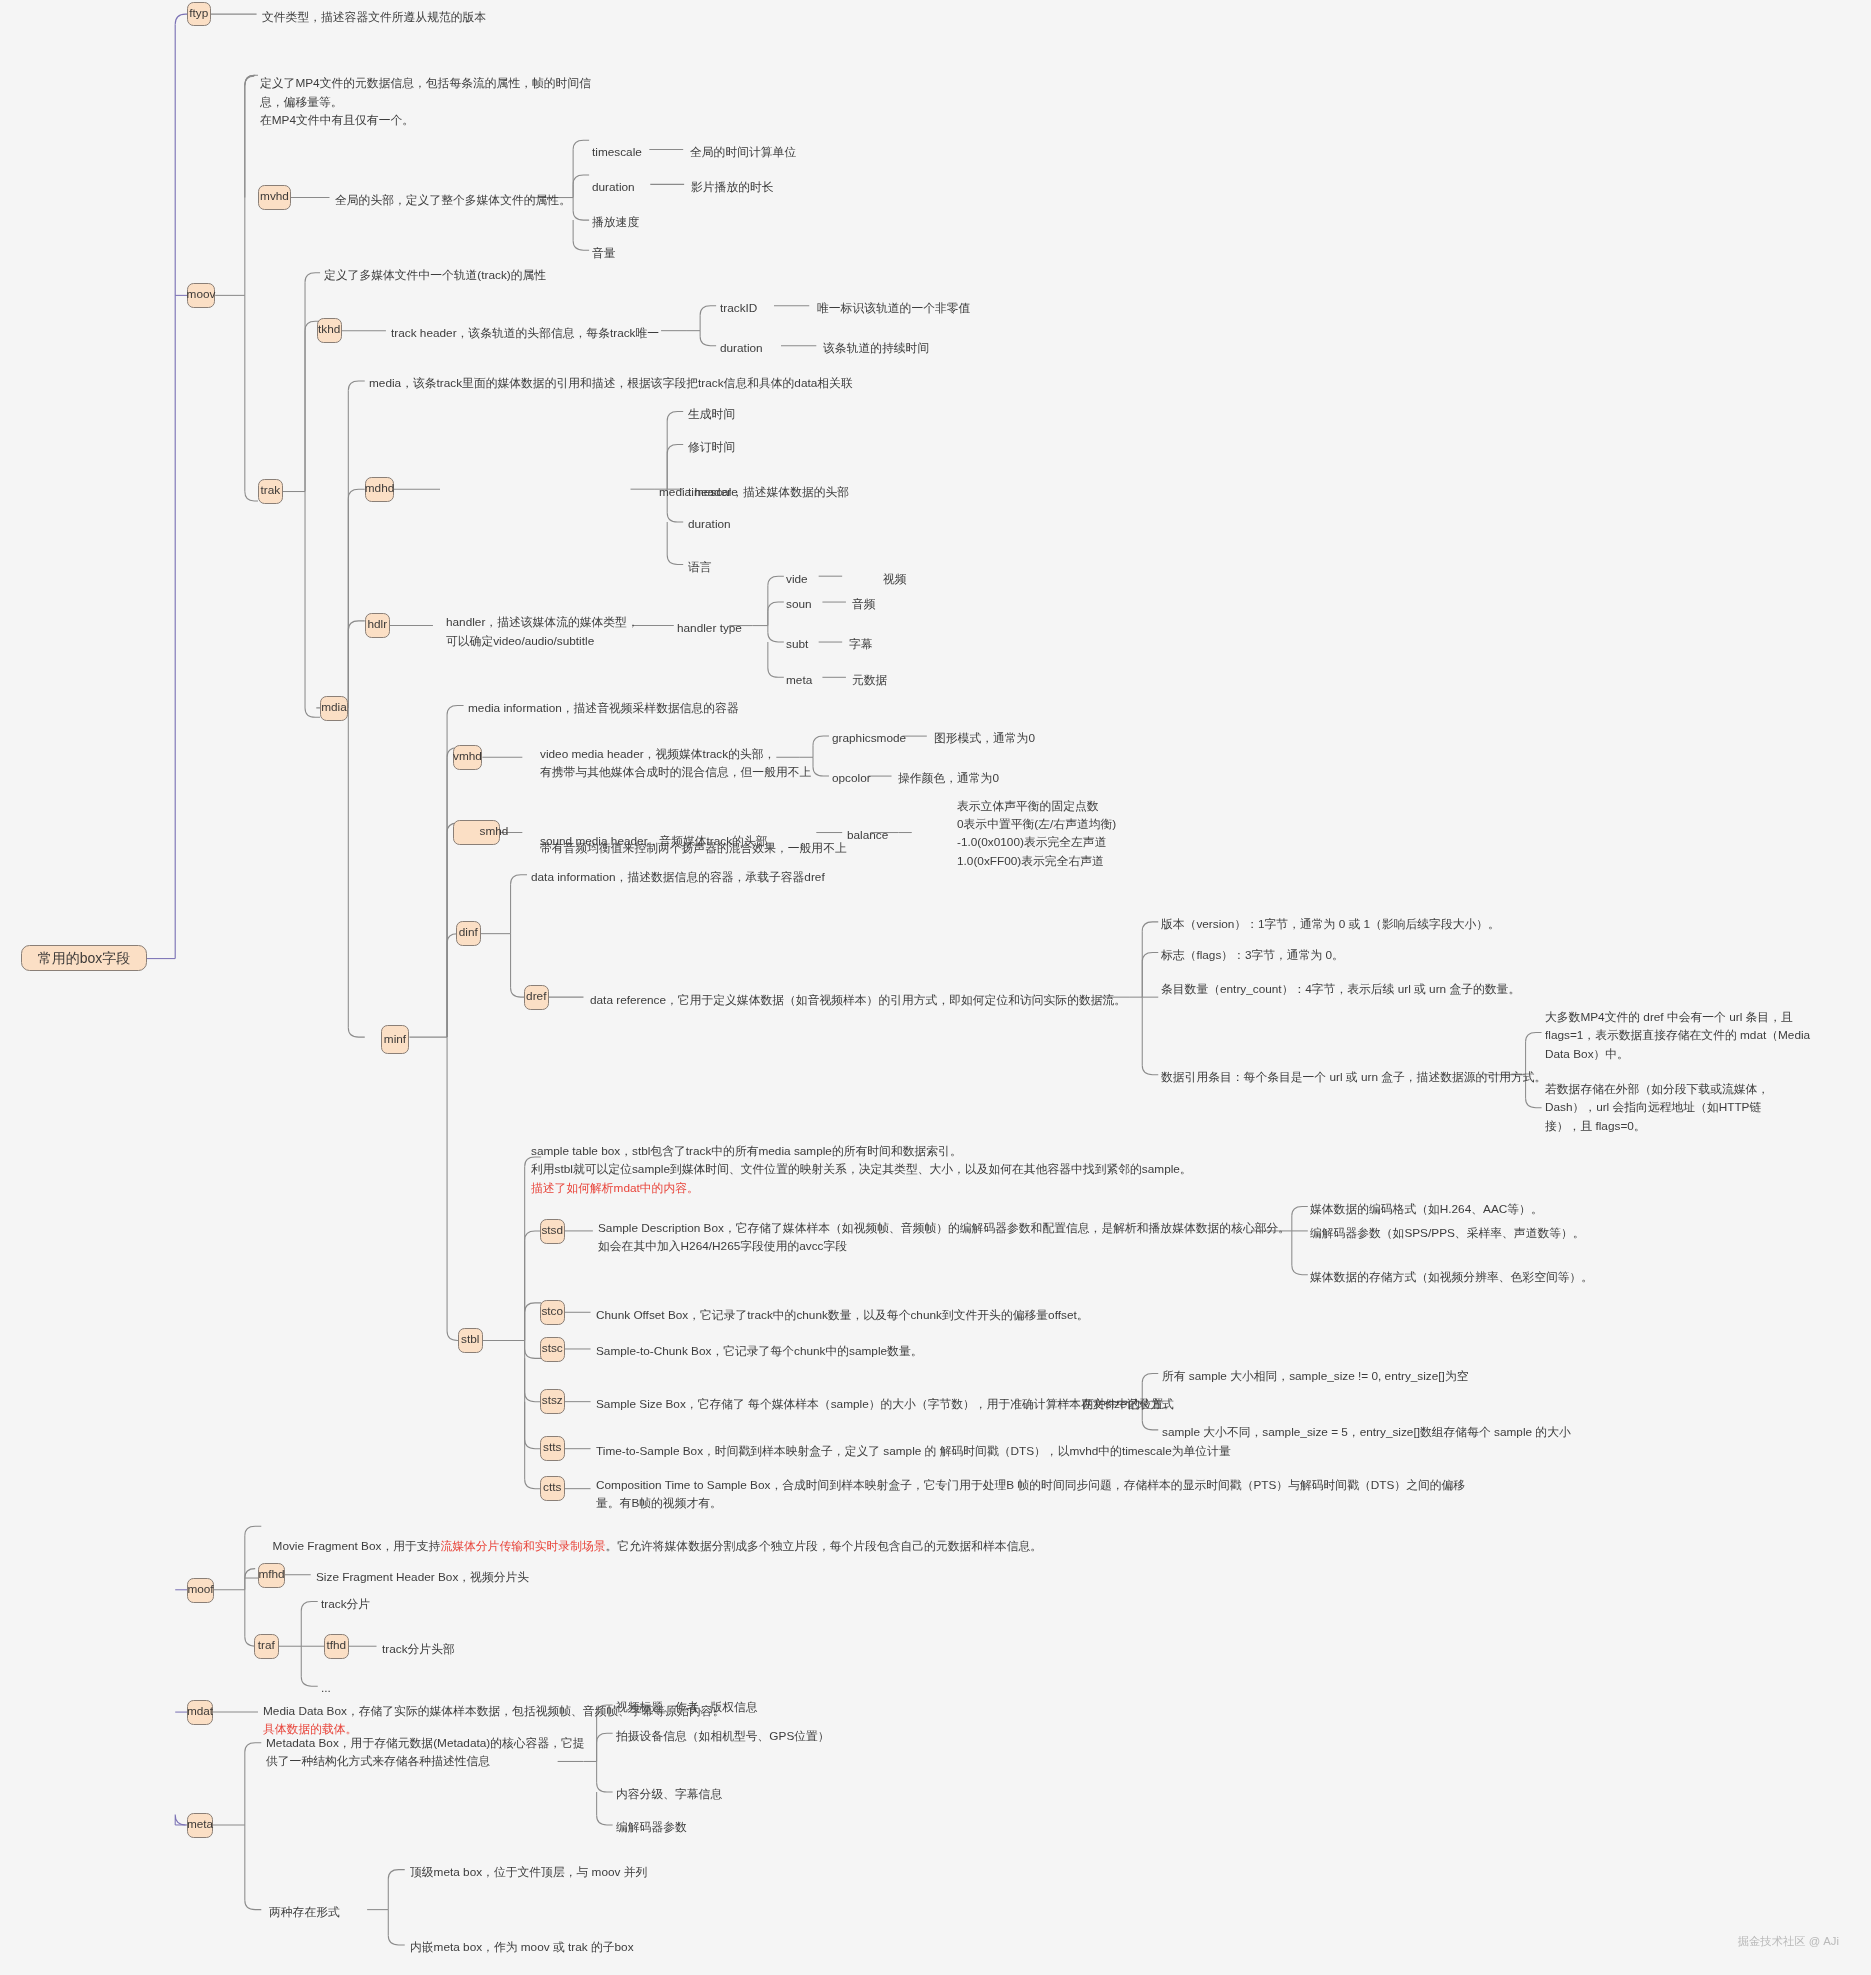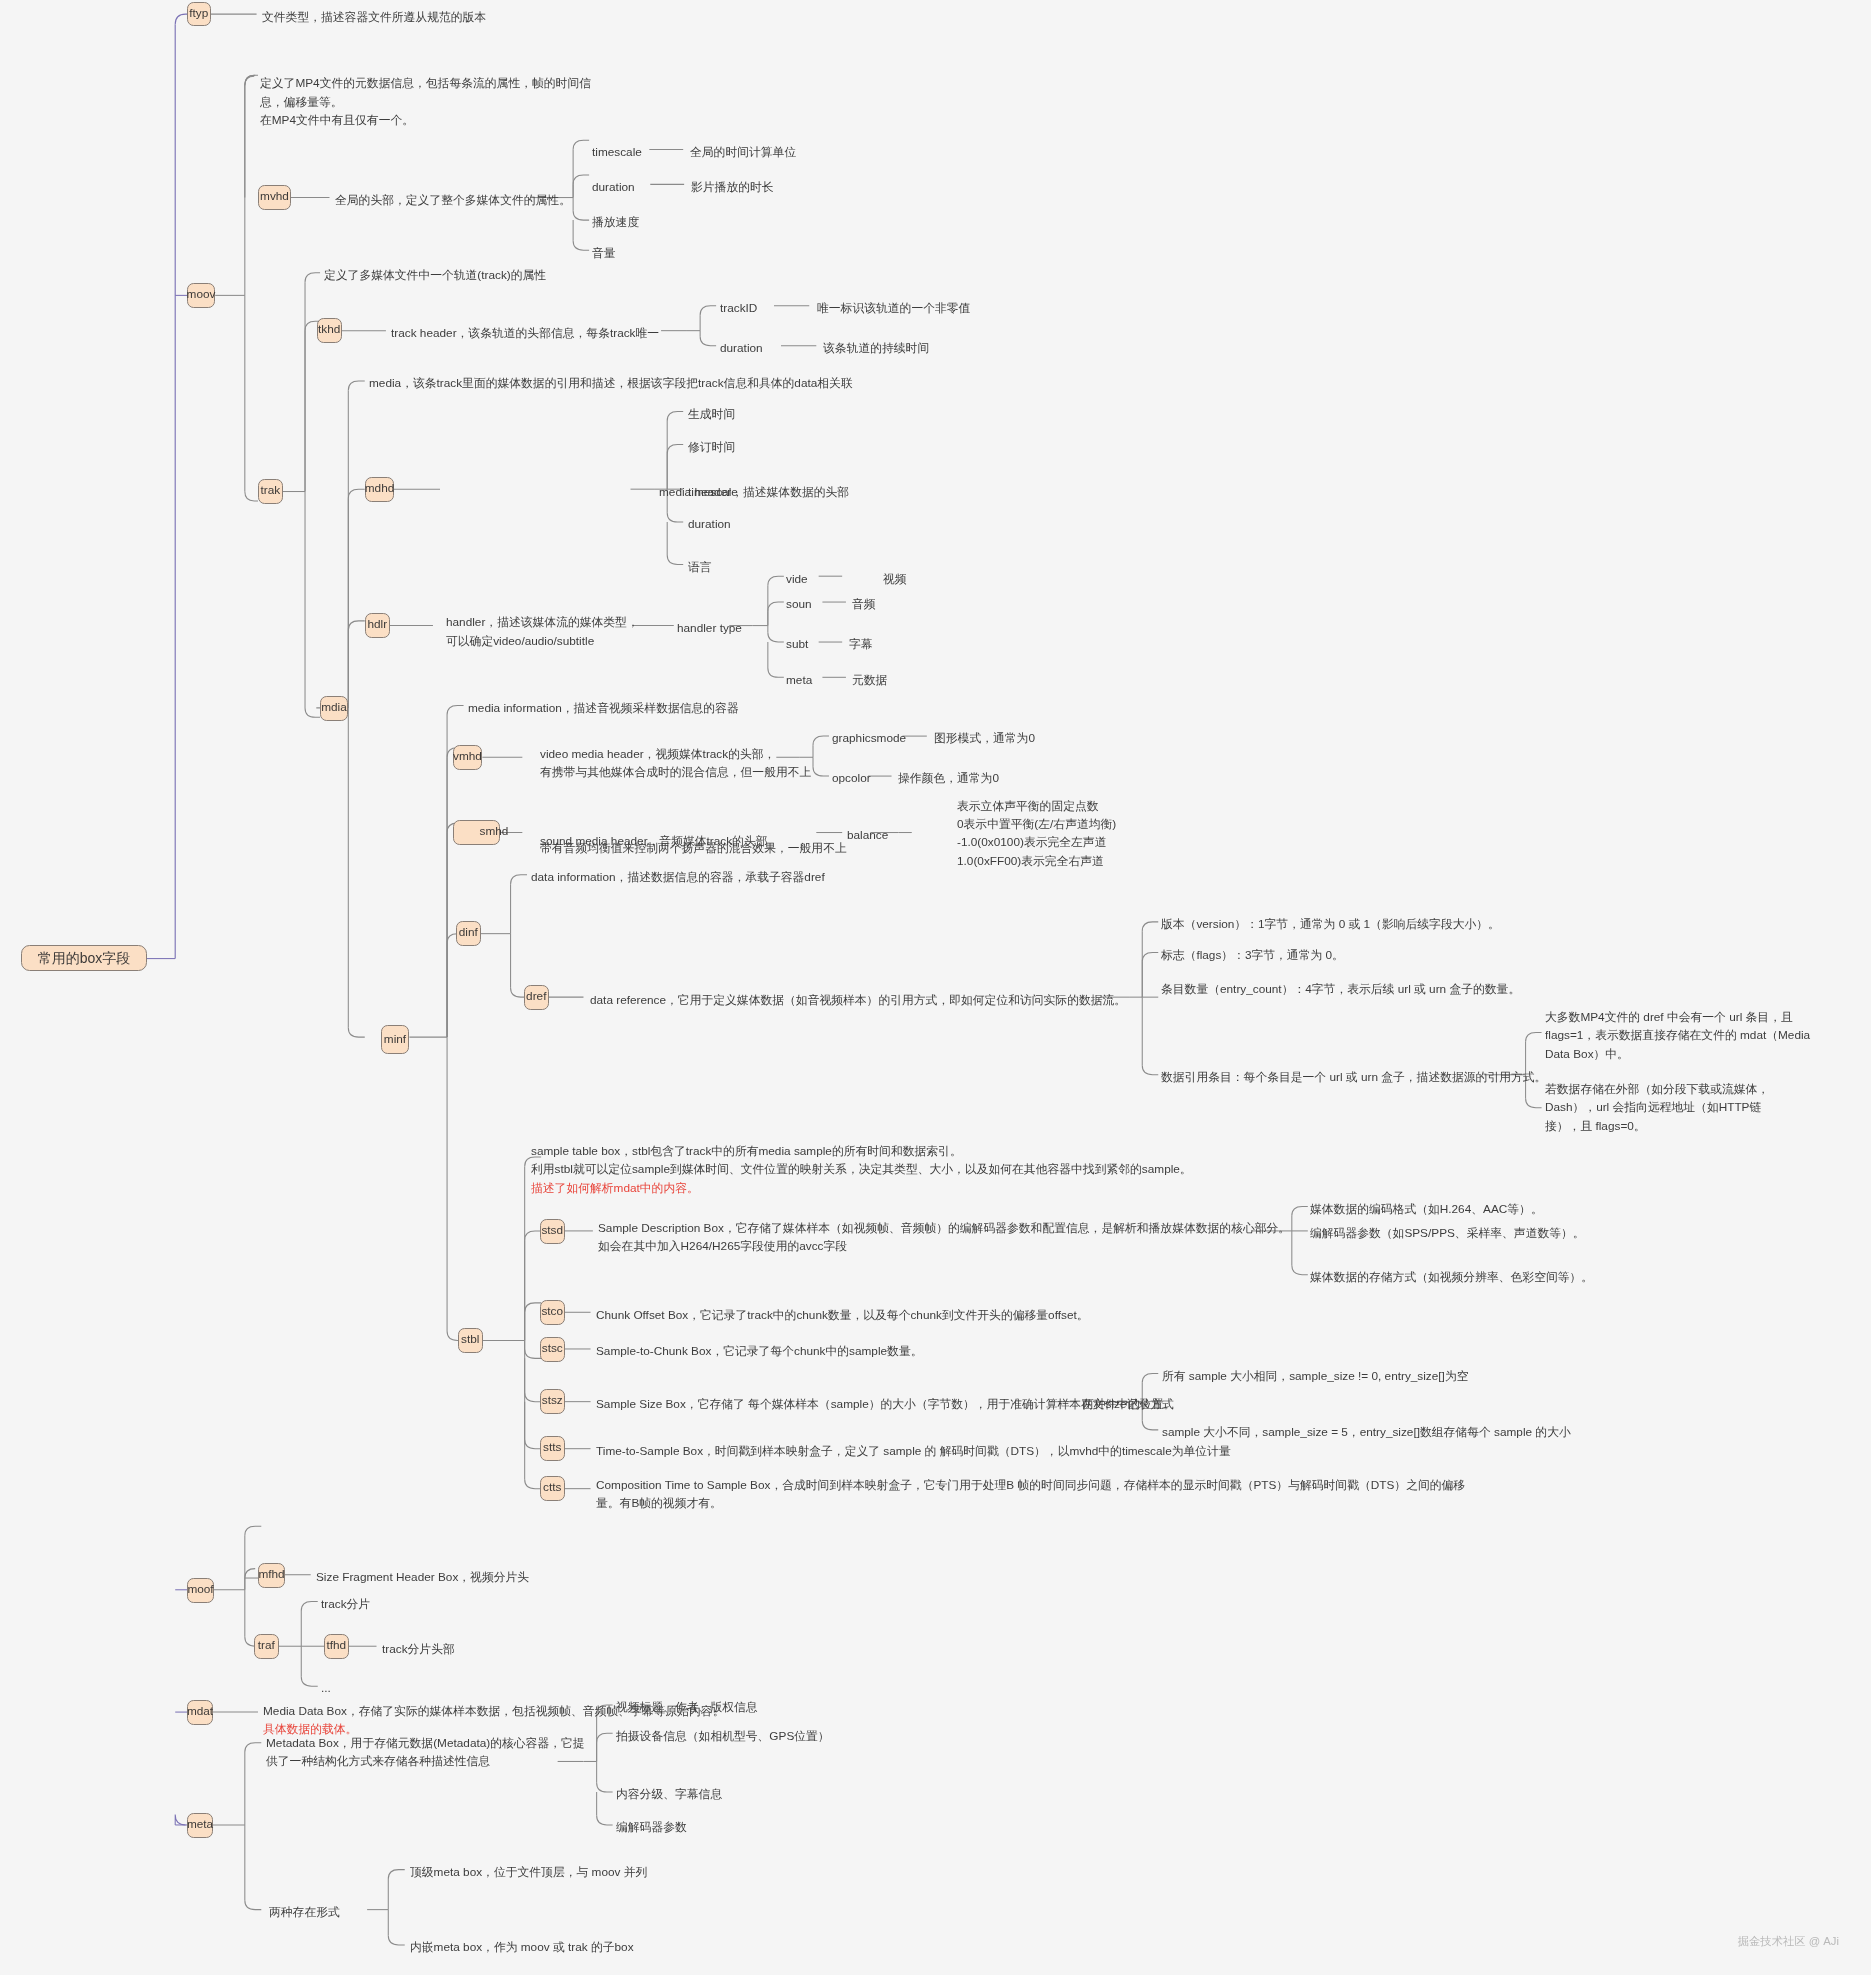--- a/index.html
+++ b/index.html
@@ -437,20 +437,23 @@
 <div class="txt" style="left:596px; top:1343px;">Sample-to-Chunk Box，它记录了每个chunk中的sample数量。</div>
 <div class="txt" style="left:596px; top:1396px;">Sample Size Box，它存储了 每个媒体样本（sample）的大小（字节数），用于准确计算样本在文件中的位置。</div>
 <div class="txt" style="left:1082px; top:1396px;">两种size记录方式</div>
 <div class="txt" style="left:1162px; top:1368px;">所有 sample 大小相同，sample_size != 0, entry_size[]为空</div>
 <div class="txt" style="left:1162px; top:1424px;">sample 大小不同，sample_size = 5，entry_size[]数组存储每个 sample 的大小</div>
 
 <div class="txt" style="left:596px; top:1443px;">Time-to-Sample Box，时间戳到样本映射盒子，定义了 sample 的 解码时间戳（DTS），以mvhd中的timescale为单位计量</div>
 <div class="txt" style="left:596px; top:1477px;">Composition Time to Sample Box，合成时间到样本映射盒子，它专门用于处理B 帧的时间同步问题，存储样本的显示时间戳（PTS）与解码时间戳（DTS）之间的偏移</div>
 <div class="txt" style="left:596px; top:1495px;">量。有B帧的视频才有。</div>
 
+<div class="txt" style="left:266px; top:1521px;">
+  <span>Movie Fragment Box，用于支持</span><span class="red">流媒体分片传输和实时录制场景</span><span>。它允许将媒体数据分割成多个独立片段，每个片段包含自己的元数据和样本信息。</span>
+</div>
 
 <div class="txt" style="left:316px; top:1569px;">Size Fragment Header Box，视频分片头</div>
 <div class="txt" style="left:321px; top:1596px;">track分片</div>
 <div class="txt" style="left:382px; top:1641px;">track分片头部</div>
 <div class="txt" style="left:321px; top:1680px;">...</div>
 
 <div class="txt" style="left:263px; top:1703px;">Media Data Box，存储了实际的媒体样本数据，包括视频帧、音频帧、字幕等原始内容。</div>
 <div class="txt red" style="left:263px; top:1721px;">具体数据的载体。</div>
 
 <div class="txt" style="left:266px; top:1735px;">Metadata Box，用于存储元数据(Metadata)的核心容器，它提</div>

